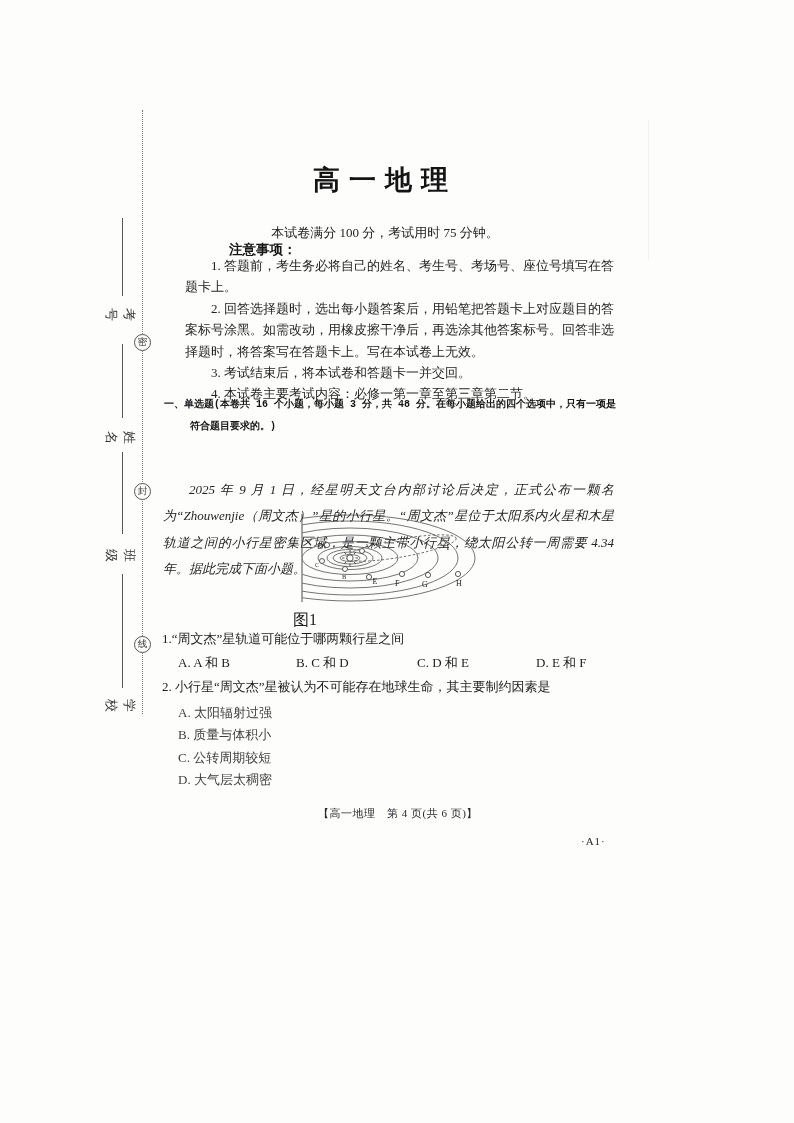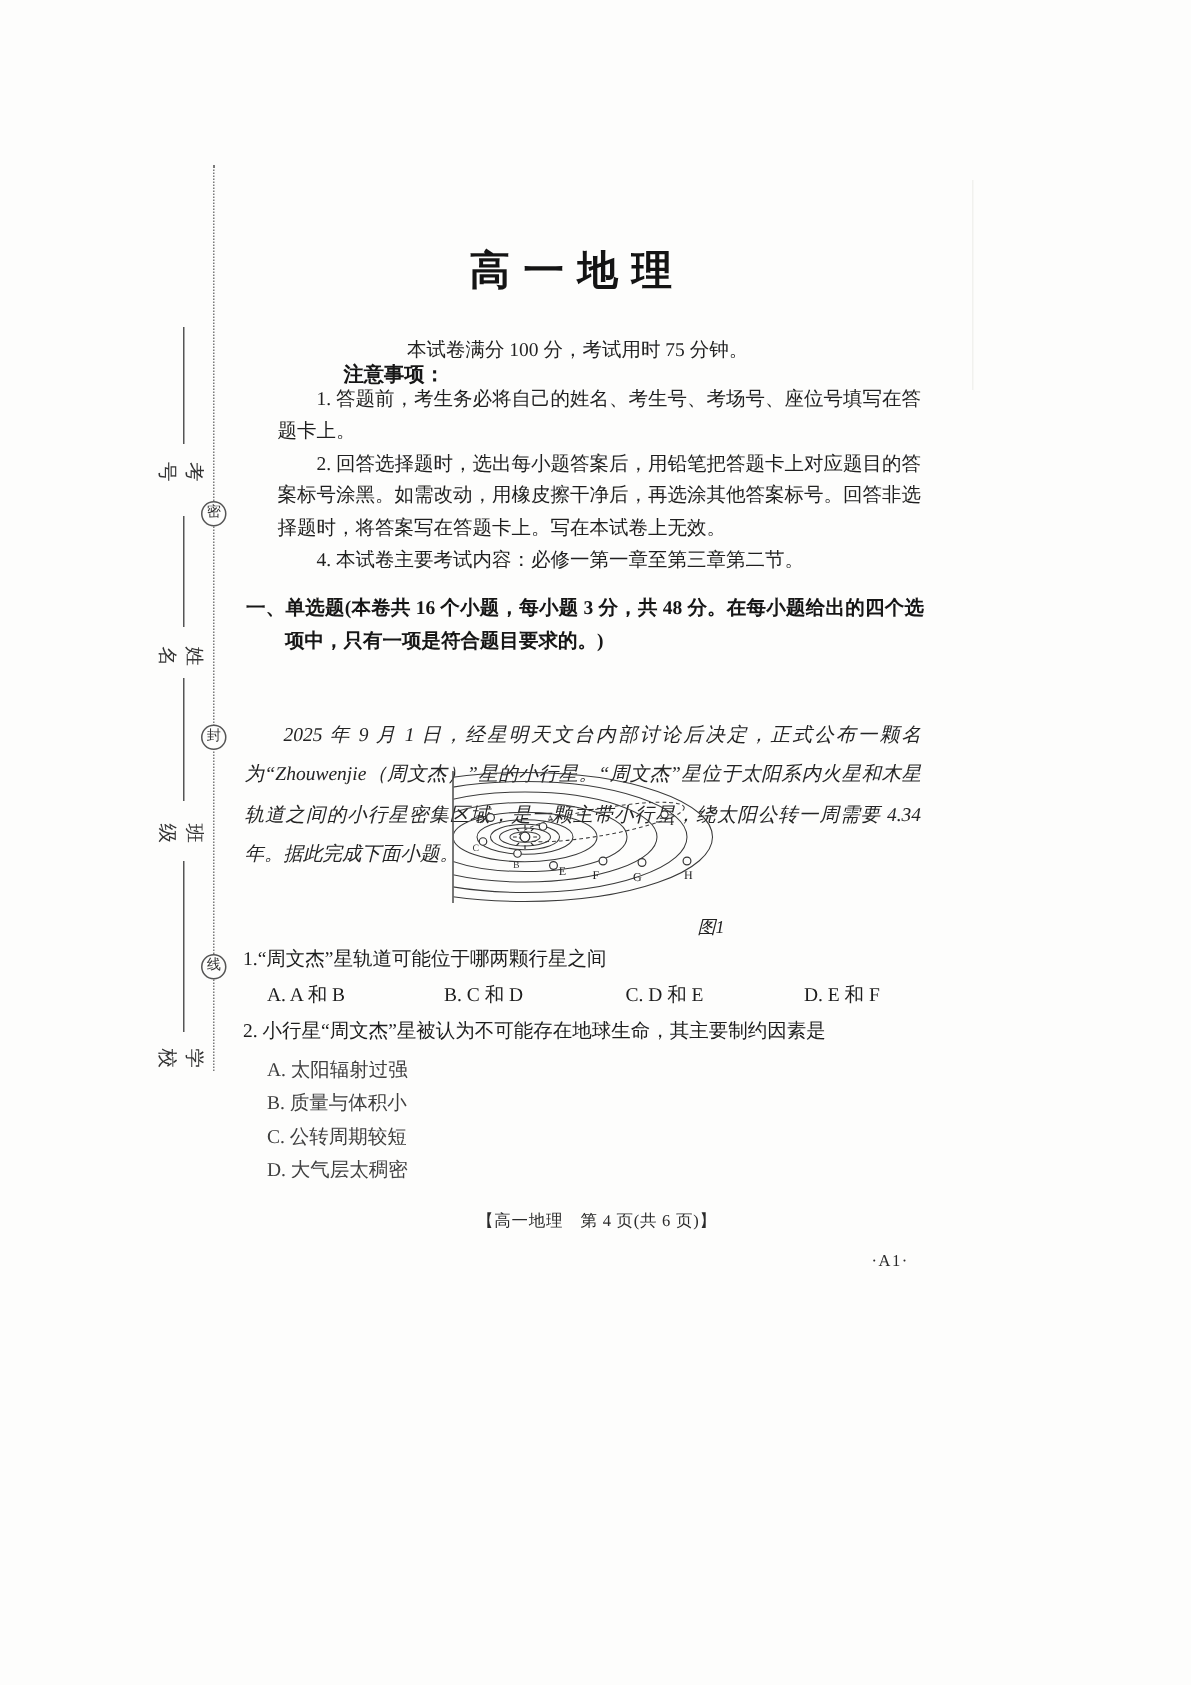--- a/index.html
+++ b/index.html
@@ -14,27 +14,27 @@
   .doc-title{top:162px;font-size:27px;font-weight:bold;letter-spacing:9px;
     font-family:"DejaVu Sans","Liberation Sans",sans-serif;color:#141414;}
   .doc-subtitle{top:224px;font-size:13px;color:#222;}
   .notice-heading{left:185px;top:241px;font-size:13.5px;font-weight:bold;
     font-family:"DejaVu Sans","Liberation Sans",sans-serif;color:#161616;margin-left:44px;}
   .notice-list{left:185px;top:255px;width:429px;font-size:13px;line-height:21.4px;
     text-align:justify;}
   .notice-list p{margin:0;text-indent:2em;}
   .section-heading{top:373px;font-size:14px;font-weight:bold;
     font-family:"DejaVu Sans","Liberation Sans",sans-serif;color:#141414;}
-  .section-intro{left:164px;top:394px;width:452px;font-size:13px;font-weight:bold;
+  .section-intro{left:164px;top:394px;width:452px;font-size:10px;font-weight:bold;
     line-height:22px;padding-left:26px;text-indent:-26px;box-sizing:border-box;
-    font-family:Liberation Serif, serif;color:#161616;text-align:justify;}
+    font-family:Liberation Mono, monospace;color:#161616;text-align:justify;}
   .passage{left:163px;top:441px;width:451px;font-size:13px;font-style:italic;
     line-height:26.4px;text-indent:2em;text-align:justify;color:#242424;margin-top:36px;}
   .figure{left:293px;top:508px;width:190px;height:102px;}
-  .figure-caption{left:293px;top:610px;width:190px;text-align:right;font-size:12px;color:#222;font-style:italic;}
+  .figure-caption{left:293px;top:610px;width:190px;text-align:left;font-size:16px;color:#222;}
   .q-stem{left:162px;font-size:13px;color:#1d1d1d;}
   .q1-stem{top:630px;}
   .q2-stem{top:678px;}
   .q1-option{top:654px;font-size:13px;color:#1d1d1d;}
   .q2-options{left:178px;top:702px;font-size:13px;line-height:22.4px;color:#404040;}
   .footer-left{left:318px;top:806px;font-size:11px;letter-spacing:0.5px;color:#2a2a2a;}
   .footer-right{left:581px;top:835px;font-size:11px;letter-spacing:1px;color:#2a2a2a;}
   
   .seal-dotted{left:142px;top:110px;height:604px;width:0;border-left:1.4px dotted #7a7a7a;}
   .seal-seg{left:122px;width:0;border-left:1.2px solid #555;}
@@ -69,20 +69,21 @@
 
   <div class="abs artifact-line"></div>
 
   <div class="abs centerband doc-title">高一地理</div>
   <div class="abs centerband doc-subtitle">本试卷满分 100 分，考试用时 75 分钟。</div>
 
   <div class="abs notice-heading">注意事项：</div>
   <div class="abs notice-list">
     <p>1. 答题前，考生务必将自己的姓名、考生号、考场号、座位号填写在答题卡上。</p>
     <p>2. 回答选择题时，选出每小题答案后，用铅笔把答题卡上对应题目的答案标号涂黑。如需改动，用橡皮擦干净后，再选涂其他答案标号。回答非选择题时，将答案写在答题卡上。写在本试卷上无效。</p>
+    <p>3. 考试结束后，将本试卷和答题卡一并交回。</p>
     <p>4. 本试卷主要考试内容：必修一第一章至第三章第二节。</p>
   </div>
 
   <div class="abs section-intro">一、单选题(本卷共 16 个小题，每小题 3 分，共 48 分。在每小题给出的四个选项中，只有一项是符合题目要求的。)</div>
 
   <div class="abs passage">2025 年 9 月 1 日，经星明天文台内部讨论后决定，正式公布一颗名为“Zhouwenjie（周文杰）”星的小行星。“周文杰”星位于太阳系内火星和木星轨道之间的小行星密集区域，是一颗主带小行星，绕太阳公转一周需要 4.34 年。据此完成下面小题。</div>
 
   <svg class="abs figure" viewBox="0 0 190 102">
     <defs>
       <clipPath id="clipR">

